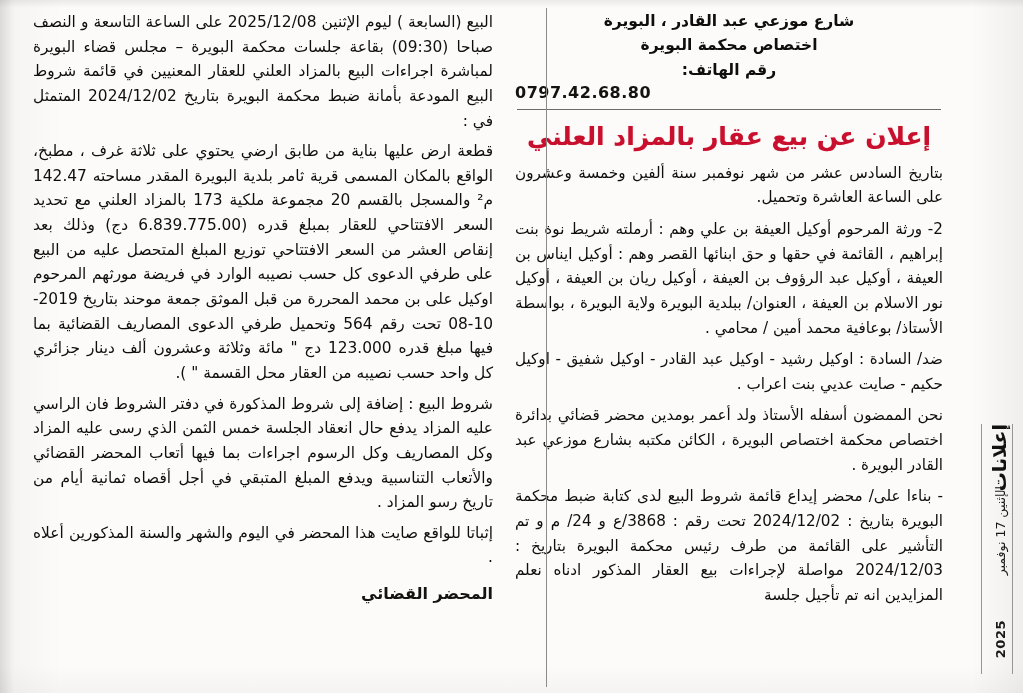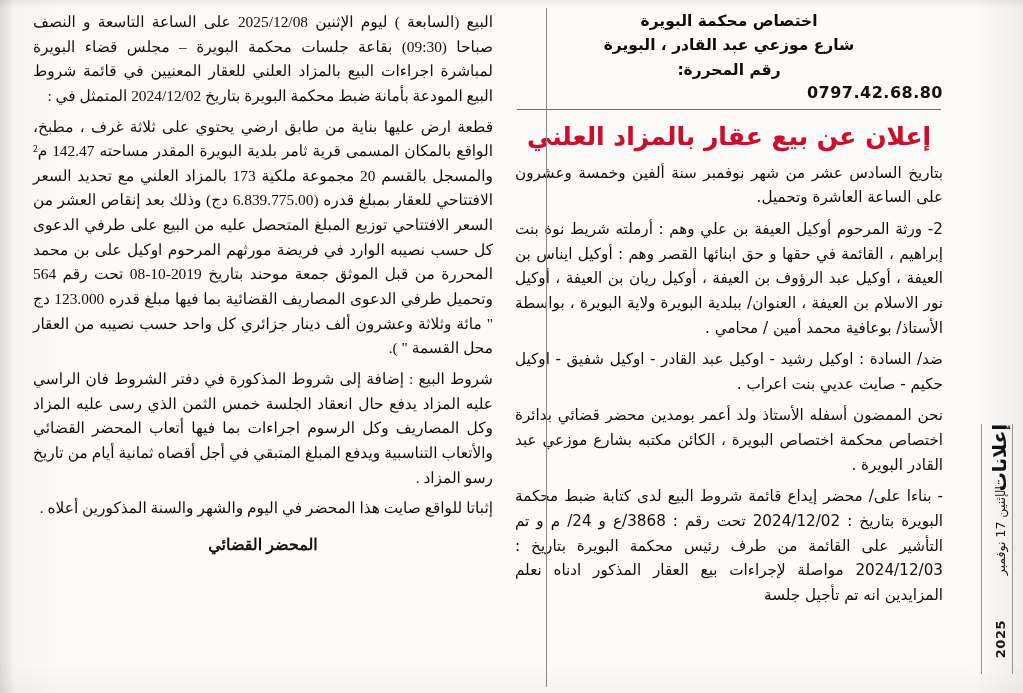--- a/index.html
+++ b/index.html
@@ -48,21 +48,20 @@
     padding: 4px 14px 4px 10px;
     direction: rtl;
     text-align: right;
   }
   .col-left {
     width: 486px;
     box-sizing: border-box;
     padding: 4px 12px 4px 14px;
     direction: rtl;
     text-align: right;
-    font-family: Liberation Serif, serif;
   }
   .spine {
     width: 62px;
     position: relative;
   }
   
   .spine-box {
     position: absolute;
     top: 418px;
     right: 6px;
@@ -104,21 +103,21 @@
     font-size: 15.5px;
     line-height: 1.5;
     color: #100e0c;
     margin: 0 0 1px 0;
     text-align: center;
     font-weight: 600;
   }
   .hdr-phone {
     font-size: 16px;
     font-weight: bold;
-    text-align: right;
+    text-align: left;
     letter-spacing: 0.5px;
     margin-top: 1px;
   }
   .rule {
     height: 1px;
     background: #6f6b66;
     margin: 7px 2px 8px 2px;
   }
   .title {
     text-align: center;
@@ -136,21 +135,21 @@
     text-justify: inter-word;
     margin: 0 0 7px 0;
     color: #100e0c;
   }
   .col-left .para {
     font-size: 15.4px;
     line-height: 1.6;
     margin-bottom: 6px;
   }
   .sig {
-    text-align: center;
+    text-align: right;
     font-size: 16px;
     font-weight: bold;
     margin-top: 14px;
     letter-spacing: 0.5px;
   }
   .edge-shadow-left {
     position: absolute;
     left: 0; top: 0; bottom: 0;
     width: 14px;
     background: linear-gradient(90deg, rgba(0,0,0,0.10), rgba(0,0,0,0));
@@ -173,23 +172,23 @@
 
   <div class="spine">
     <div class="spine-box">
       <span class="vtext section">إعلانات</span>
       <span class="vtext date">الإثنين 17 نوفمبر</span>
       <span class="vtext year">2025</span>
     </div>
   </div>
 
   <div class="col-right">
+    <div class="hdr-line">شارع موزعي عبد القادر ، البويرة</div>
     <div class="hdr-line">اختصاص محكمة البويرة</div>
-    <div class="hdr-line">شارع موزعي عبد القادر ، البويرة</div>
-    <div class="hdr-line">رقم المحررة:</div>
+    <div class="hdr-line">رقم الهاتف:</div>
     <div class="hdr-phone">0797.42.68.80</div>
 
     <div class="rule"></div>
 
     <div class="title">إعلان عن بيع عقار بالمزاد العلني</div>
 
     <p class="para">بتاريخ السادس عشر  من شهر نوفمبر سنة ألفين وخمسة وعشرون  على الساعة العاشرة وتحميل.</p>
     <p class="para">2- ورثة المرحوم أوكيل العيفة بن علي وهم : أرملته شريط نوة بنت إبراهيم ، القائمة في حقها و حق ابنائها القصر وهم : أوكيل ايناس بن العيفة ، أوكيل عبد الرؤوف بن العيفة ، أوكيل ريان بن العيفة ، أوكيل نور الاسلام بن العيفة ، العنوان/ ببلدية البويرة ولاية البويرة ، بواسطة الأستاذ/ بوعافية محمد أمين / محامي .</p>
     <p class="para">ضد/ السادة : اوكيل رشيد - اوكيل عبد القادر - اوكيل شفيق - اوكيل حكيم - صايت عديي بنت اعراب .</p>
     <p class="para">نحن الممضون أسفله الأستاذ ولد أعمر بومدين محضر قضائي بدائرة اختصاص محكمة اختصاص البويرة ، الكائن مكتبه بشارع موزعي عبد القادر البويرة .</p>

